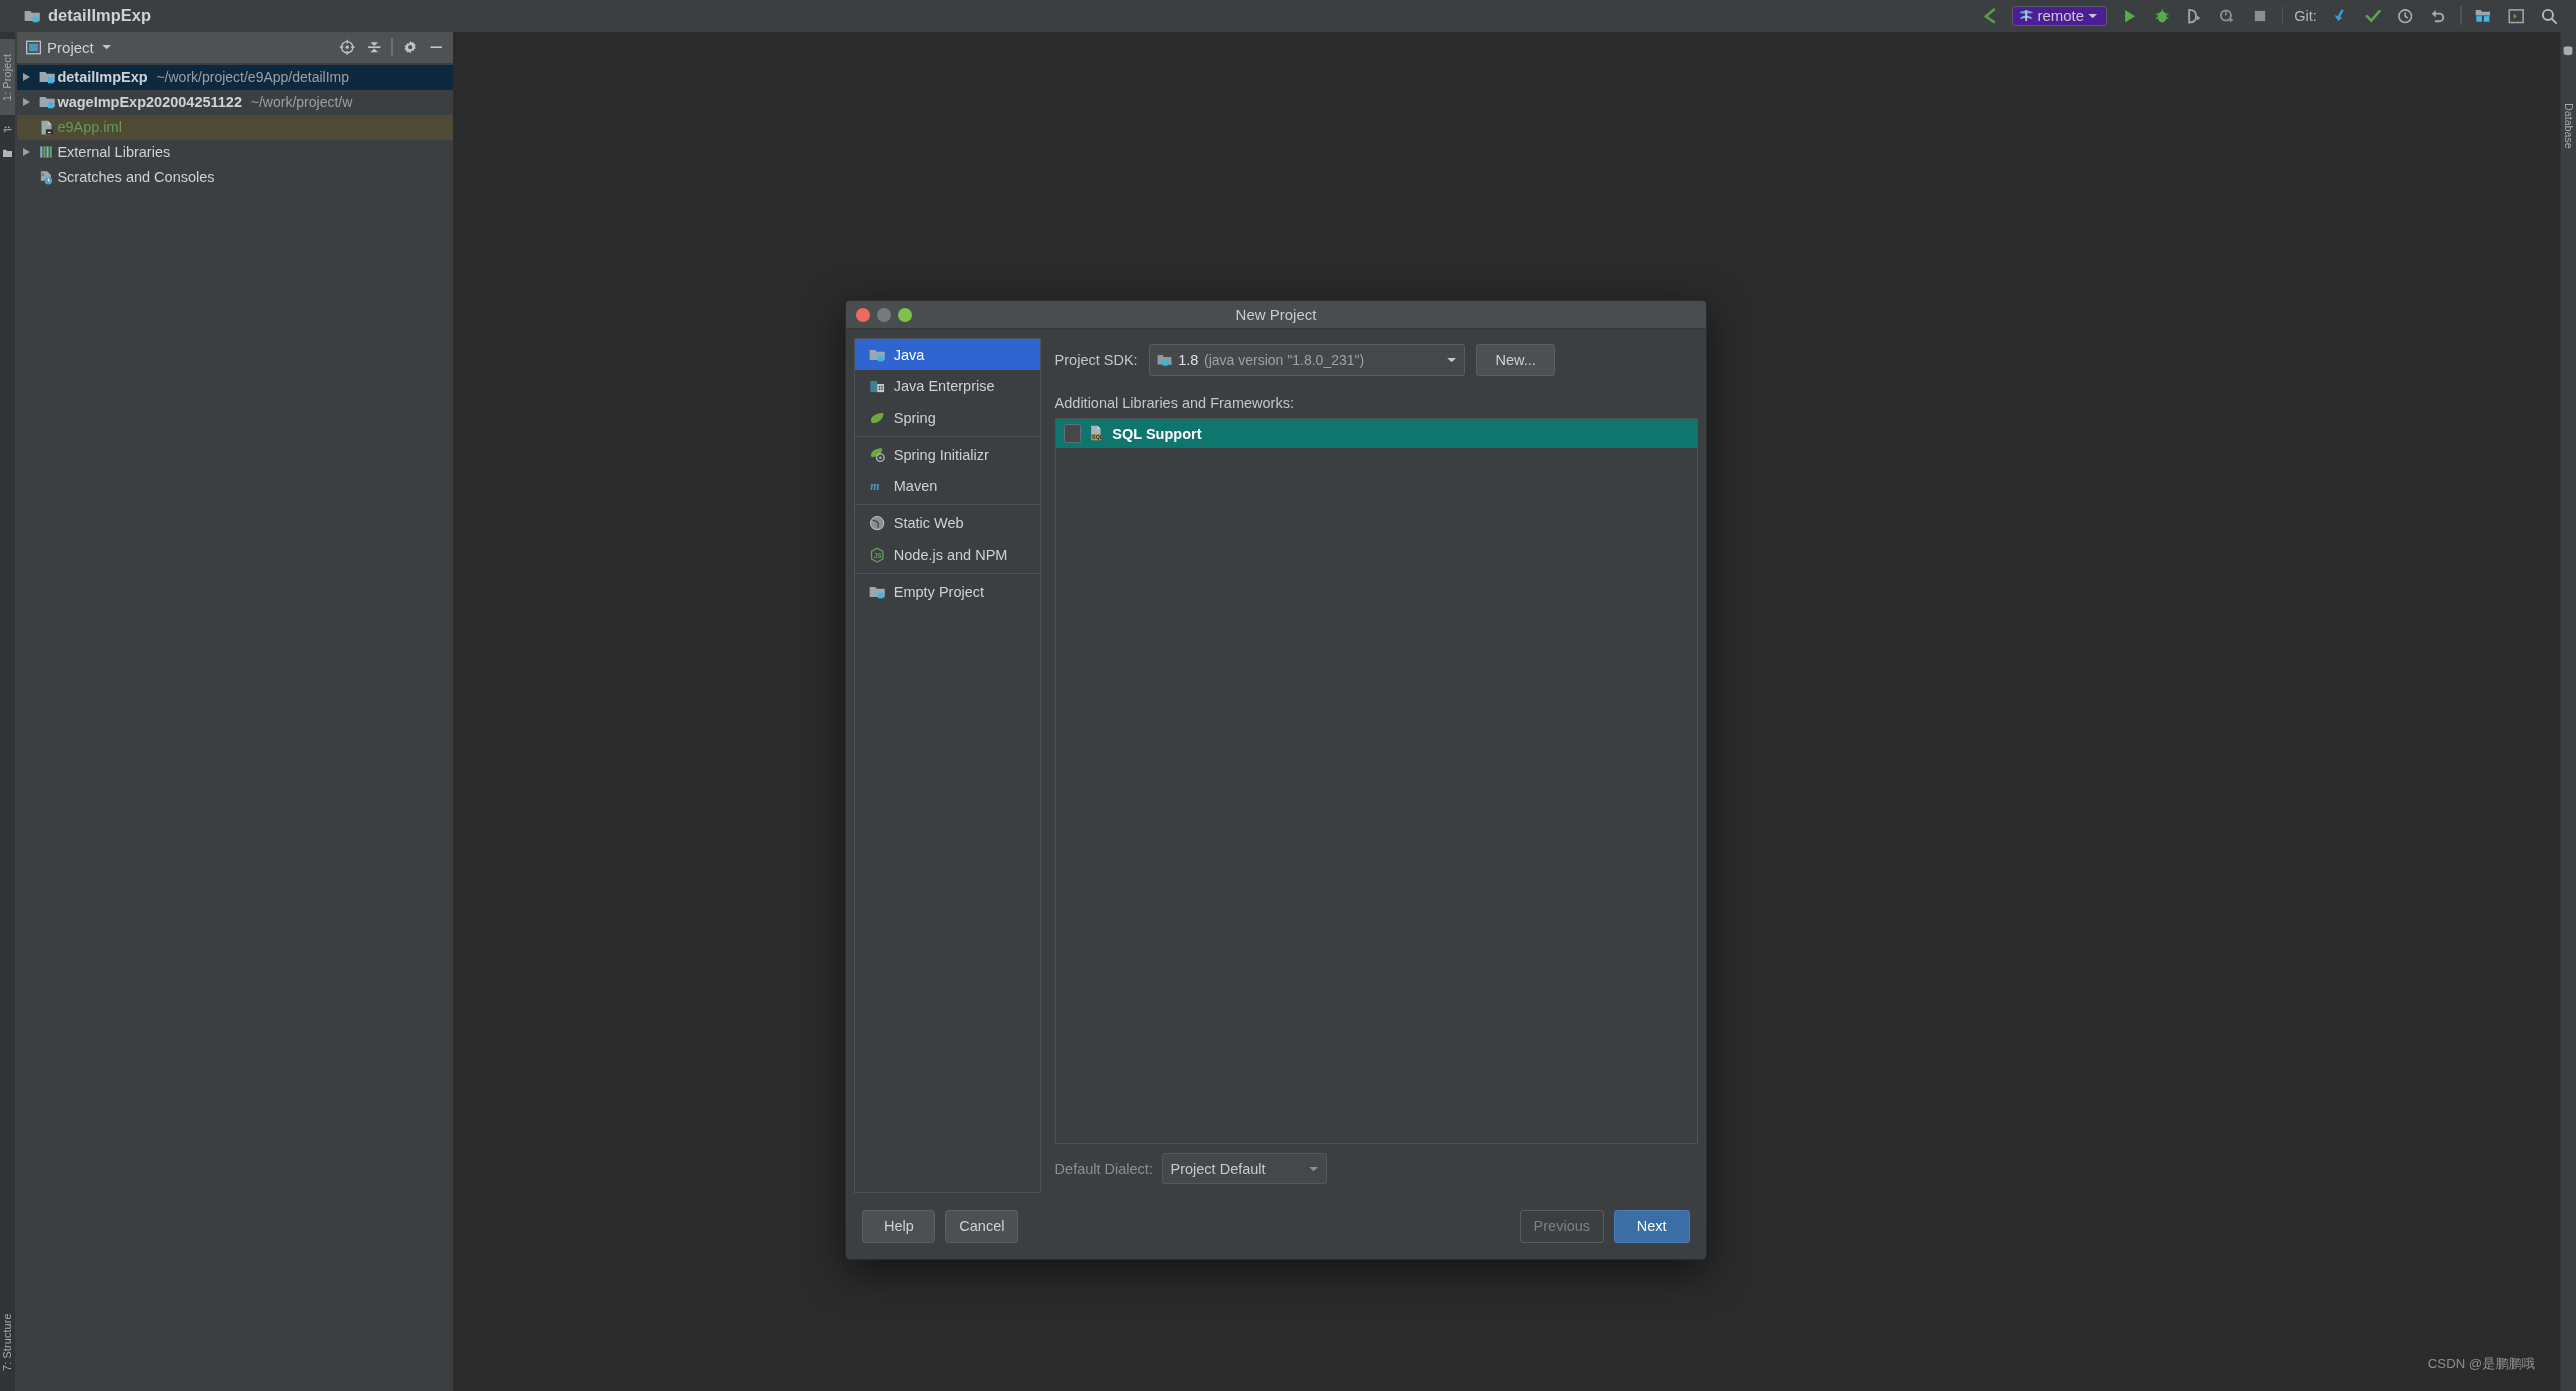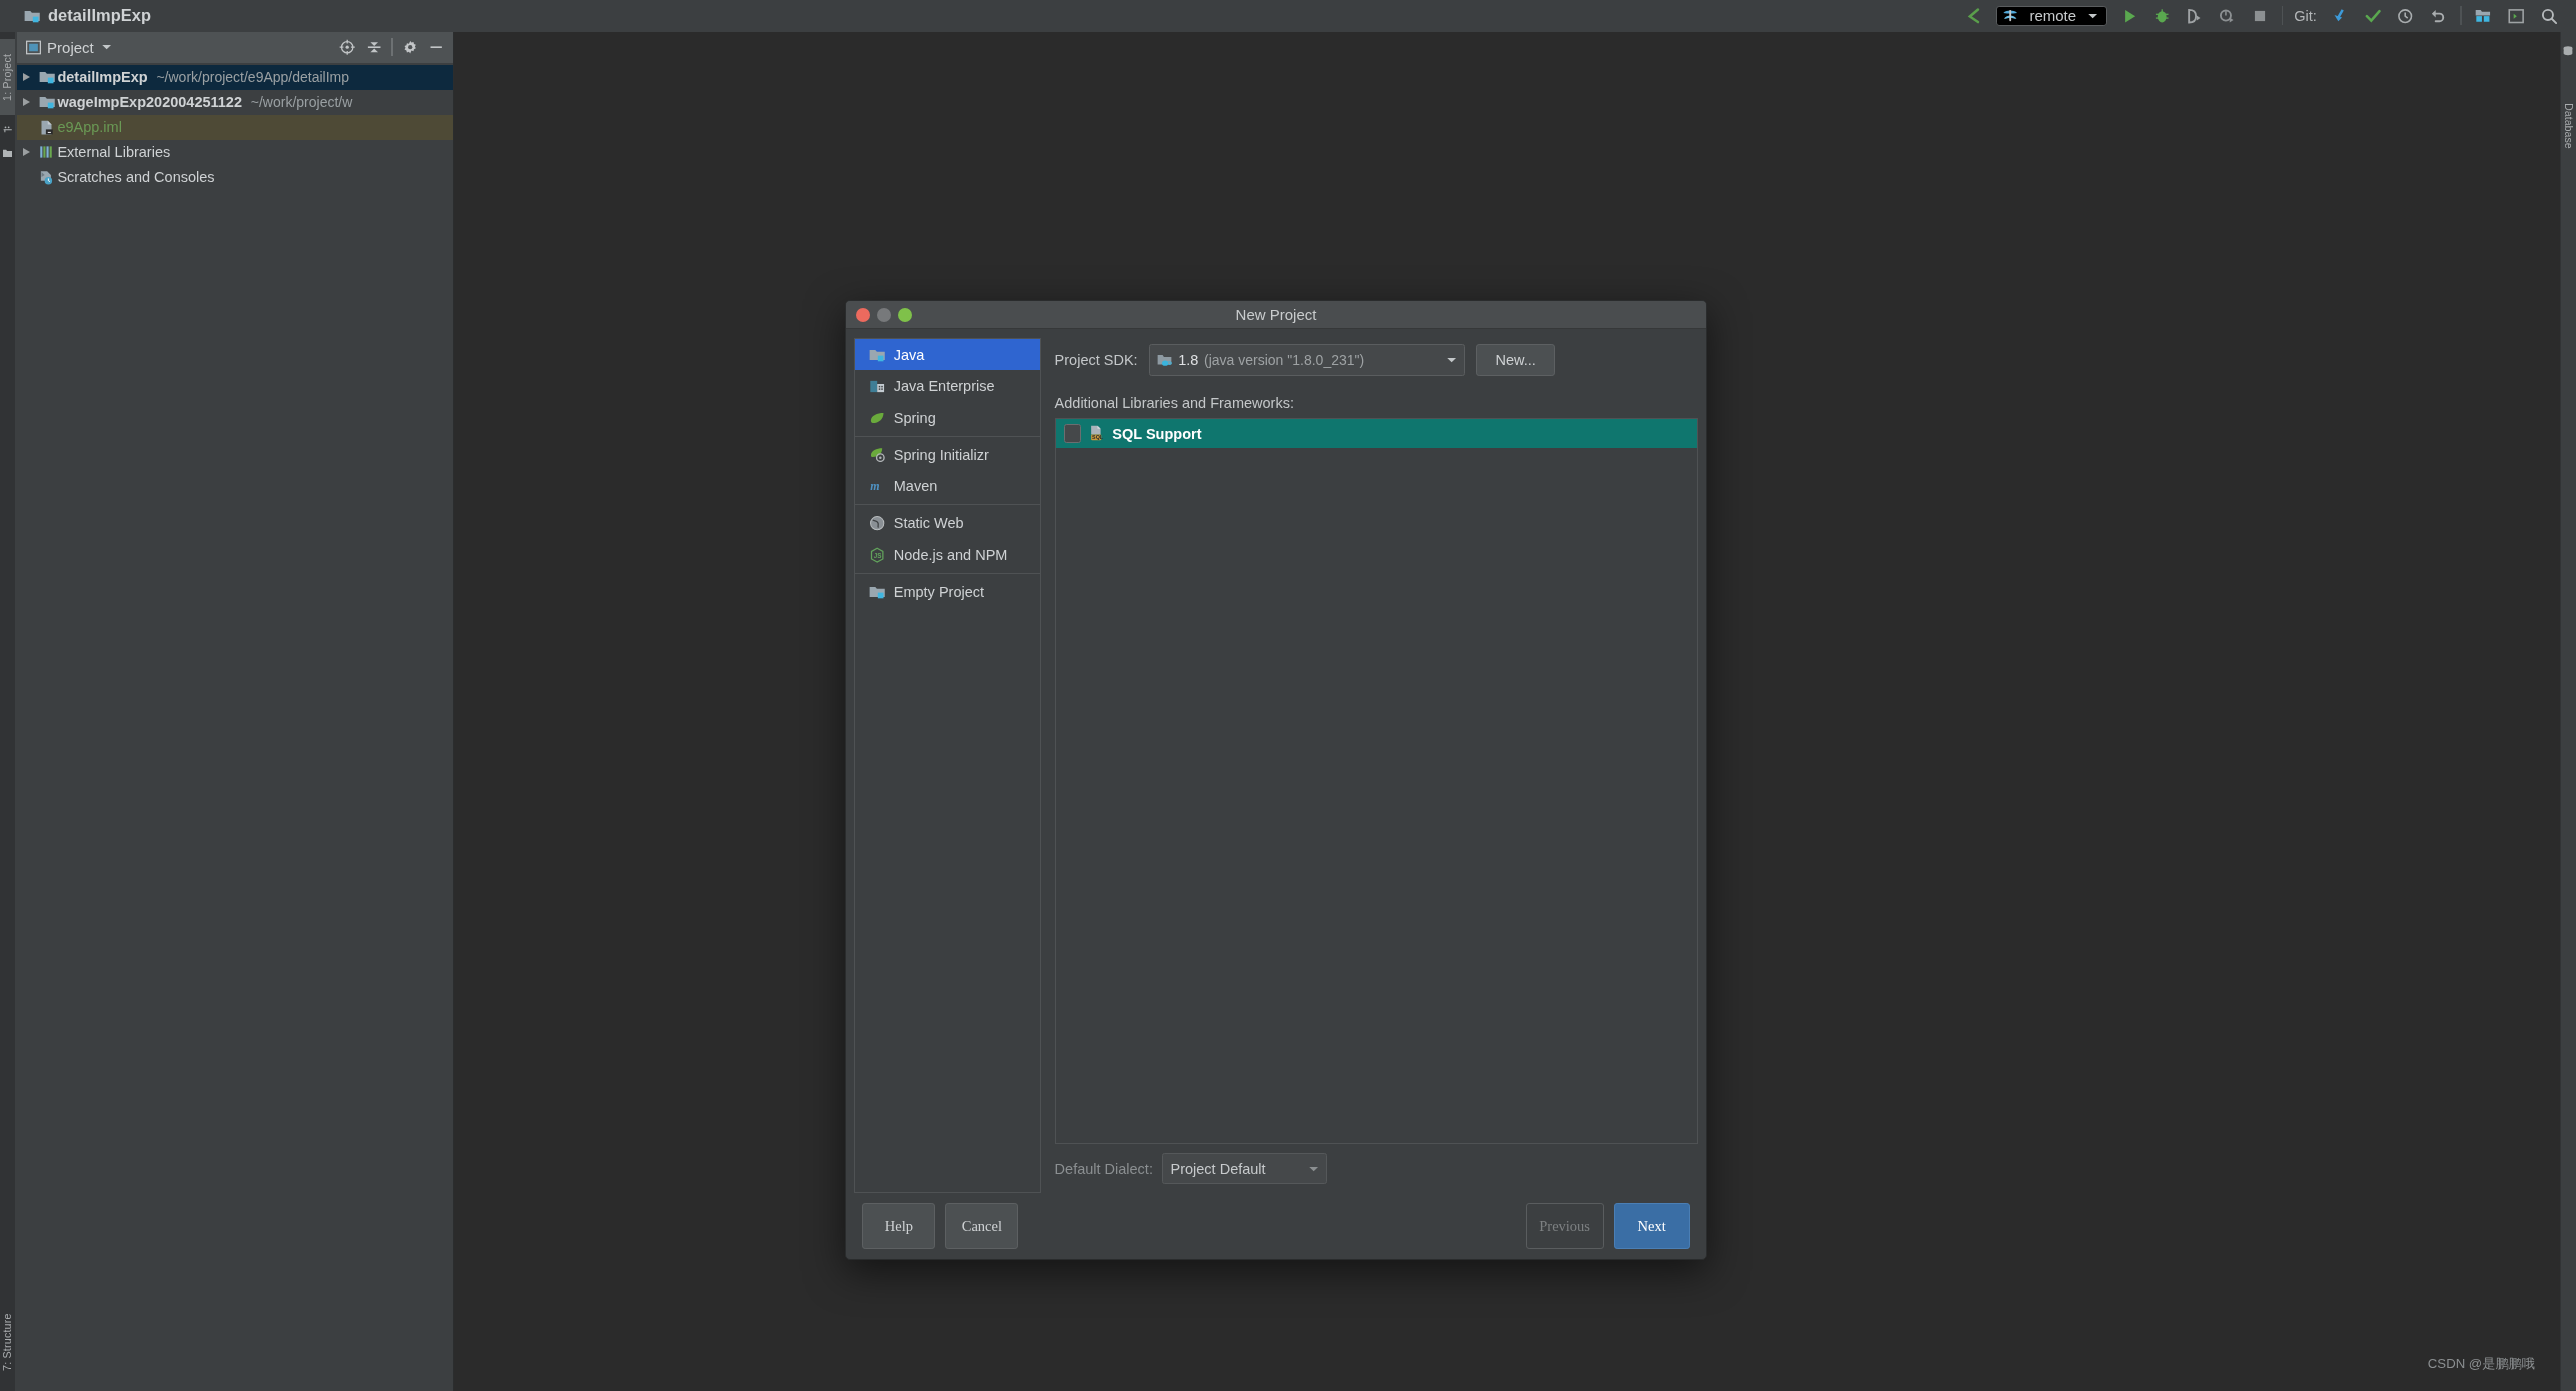--- a/index.html
+++ b/index.html
@@ -25,24 +25,24 @@
     font-size:16.4px; font-weight:bold; color:#cfd2d4; letter-spacing:0.1px;
   }
   .tb-right {
     margin-left:auto; display:flex; align-items:center; gap:11.3px;
     padding-right:16.4px; height:31.5px;
   }
   .tbicon { width:21.4px; height:21.4px; display:flex; align-items:center; justify-content:center; }
   .tb-sep { width:1.3px; height:19px; background:#4e5254; }
   .git-label { font-size:14.5px; color:#b4b7b9; margin-right:1.3px; }
   .remote-box {
-    display:flex; align-items:center; gap:11px;
+    display:flex; align-items:center; gap:3px;
     border:0.6px solid #5a5d5f; border-radius:3.1px;
     height:20px; padding:0 7.6px 0 5px;
-    background:#000000;
+    background:#4c1d95;
   }
   .remote-text { font-size:15px; color:#c8cbcd; }
 
   
   .leftstrip {
     position:absolute; left:0; top:31.5px; width:15px; height:1360px;
     background:#313335;
   }
   .vtab {
     position:absolute; left:0; width:15px;
@@ -190,23 +190,23 @@
   .dialect-label { font-size:14.5px; color:#8b8f91; }
   .combo-dialect { width:165px; background:#45484a; border-color:#55585a; }
   .combo-dialect .combo-text { color:#c7cacc; }
 
   .dlg-footer {
     height:66px; flex:0 0 66px;
     display:flex; align-items:center; padding:0 16.4px;
     gap:10px;
   }
   .btn {
-    height:46px; min-width:73px; padding:0 12.6px;
+    height:33px; min-width:73px; padding:0 12.6px;
     border-radius:3.1px; font-size:14.5px; cursor:pointer;
-    display:flex; align-items:center; justify-content:center;font-family:Liberation Serif, serif;
+    display:flex; align-items:center; justify-content:center;
   }
   .btn-grey { background:#4c5052; border:0.6px solid #5d6062; color:#cfd2d4; }
   .btn-disabled { background:transparent; border:0.6px solid #5a5d5f; color:#7d8082; }
   .btn-primary { background:#3a6ea5; border:0.6px solid #4b7fb5; color:#ffffff; min-width:76px; }
   .footer-spacer { flex:1; }
 
   svg { display:block; }
 </style>
 </head>
 <body>

